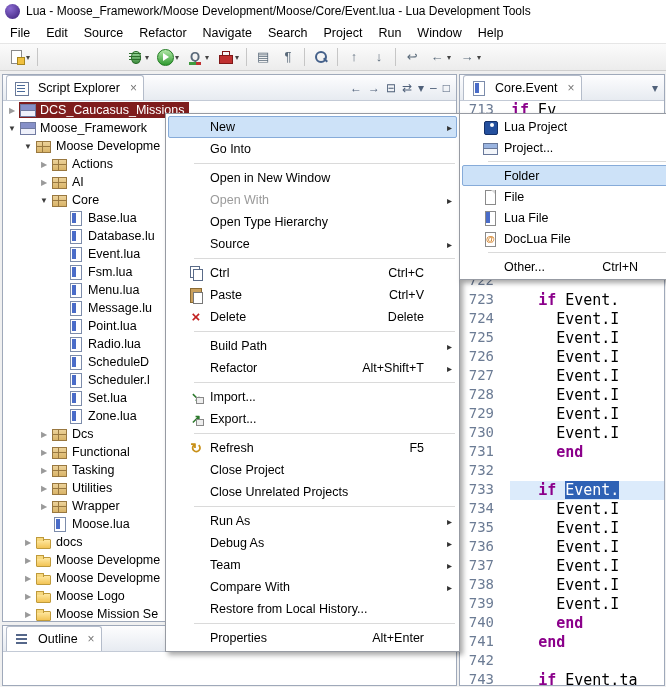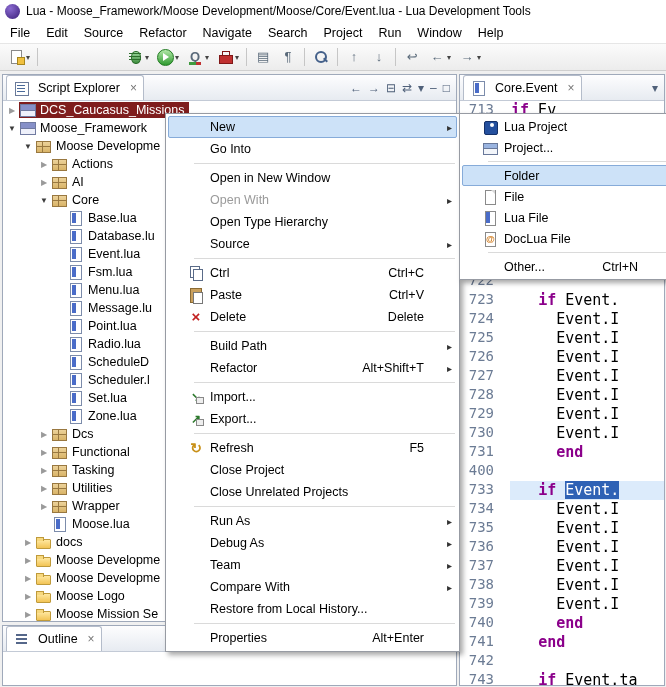--- a/index.html
+++ b/index.html
@@ -509,21 +509,21 @@
         </div>
         <div class="code-line">
           <span class="gutter">730</span>
           <span class="code-text">      <span>Event.I</span></span>
         </div>
         <div class="code-line">
           <span class="gutter">731</span>
           <span class="code-text">      <span class="kw">end</span></span>
         </div>
         <div class="code-line">
-          <span class="gutter">400</span>
+          <span class="gutter">732</span>
           <span class="code-text"></span>
         </div>
         <div class="code-line current">
           <span class="gutter">733</span>
           <span class="code-text">    <span class="kw">if</span><span> </span><span class="seltok">Event.</span></span>
         </div>
         <div class="code-line">
           <span class="gutter">734</span>
           <span class="code-text">      <span>Event.I</span></span>
         </div>

